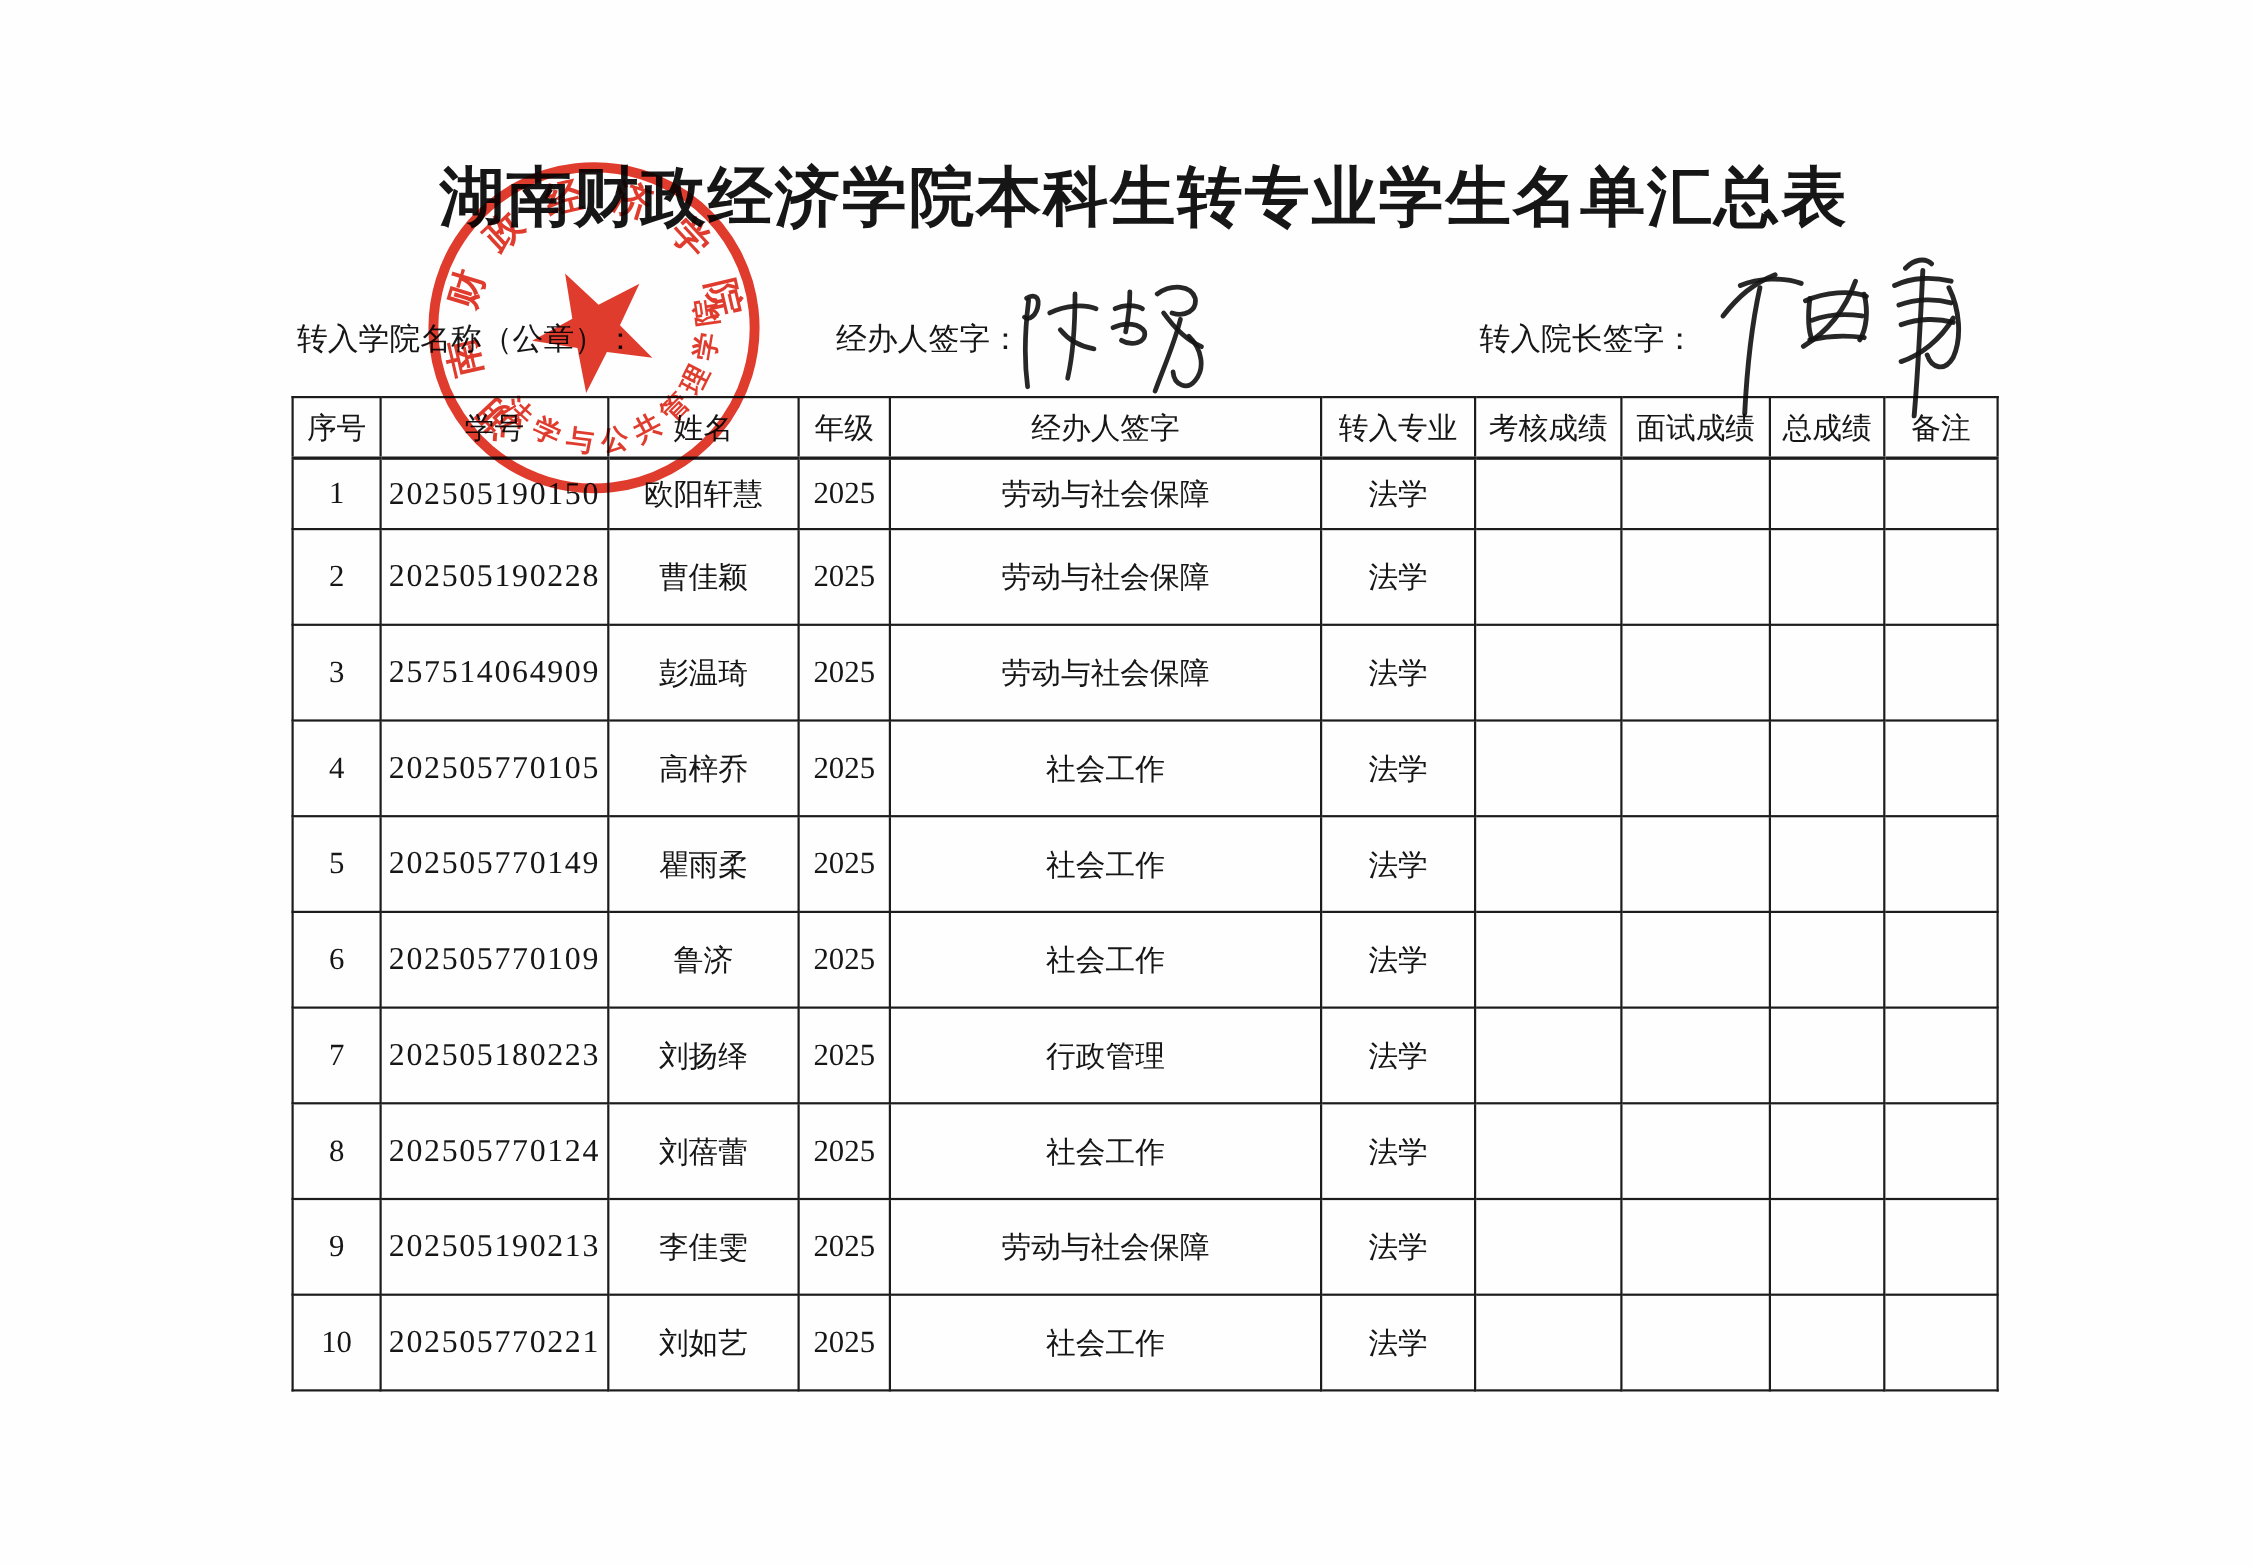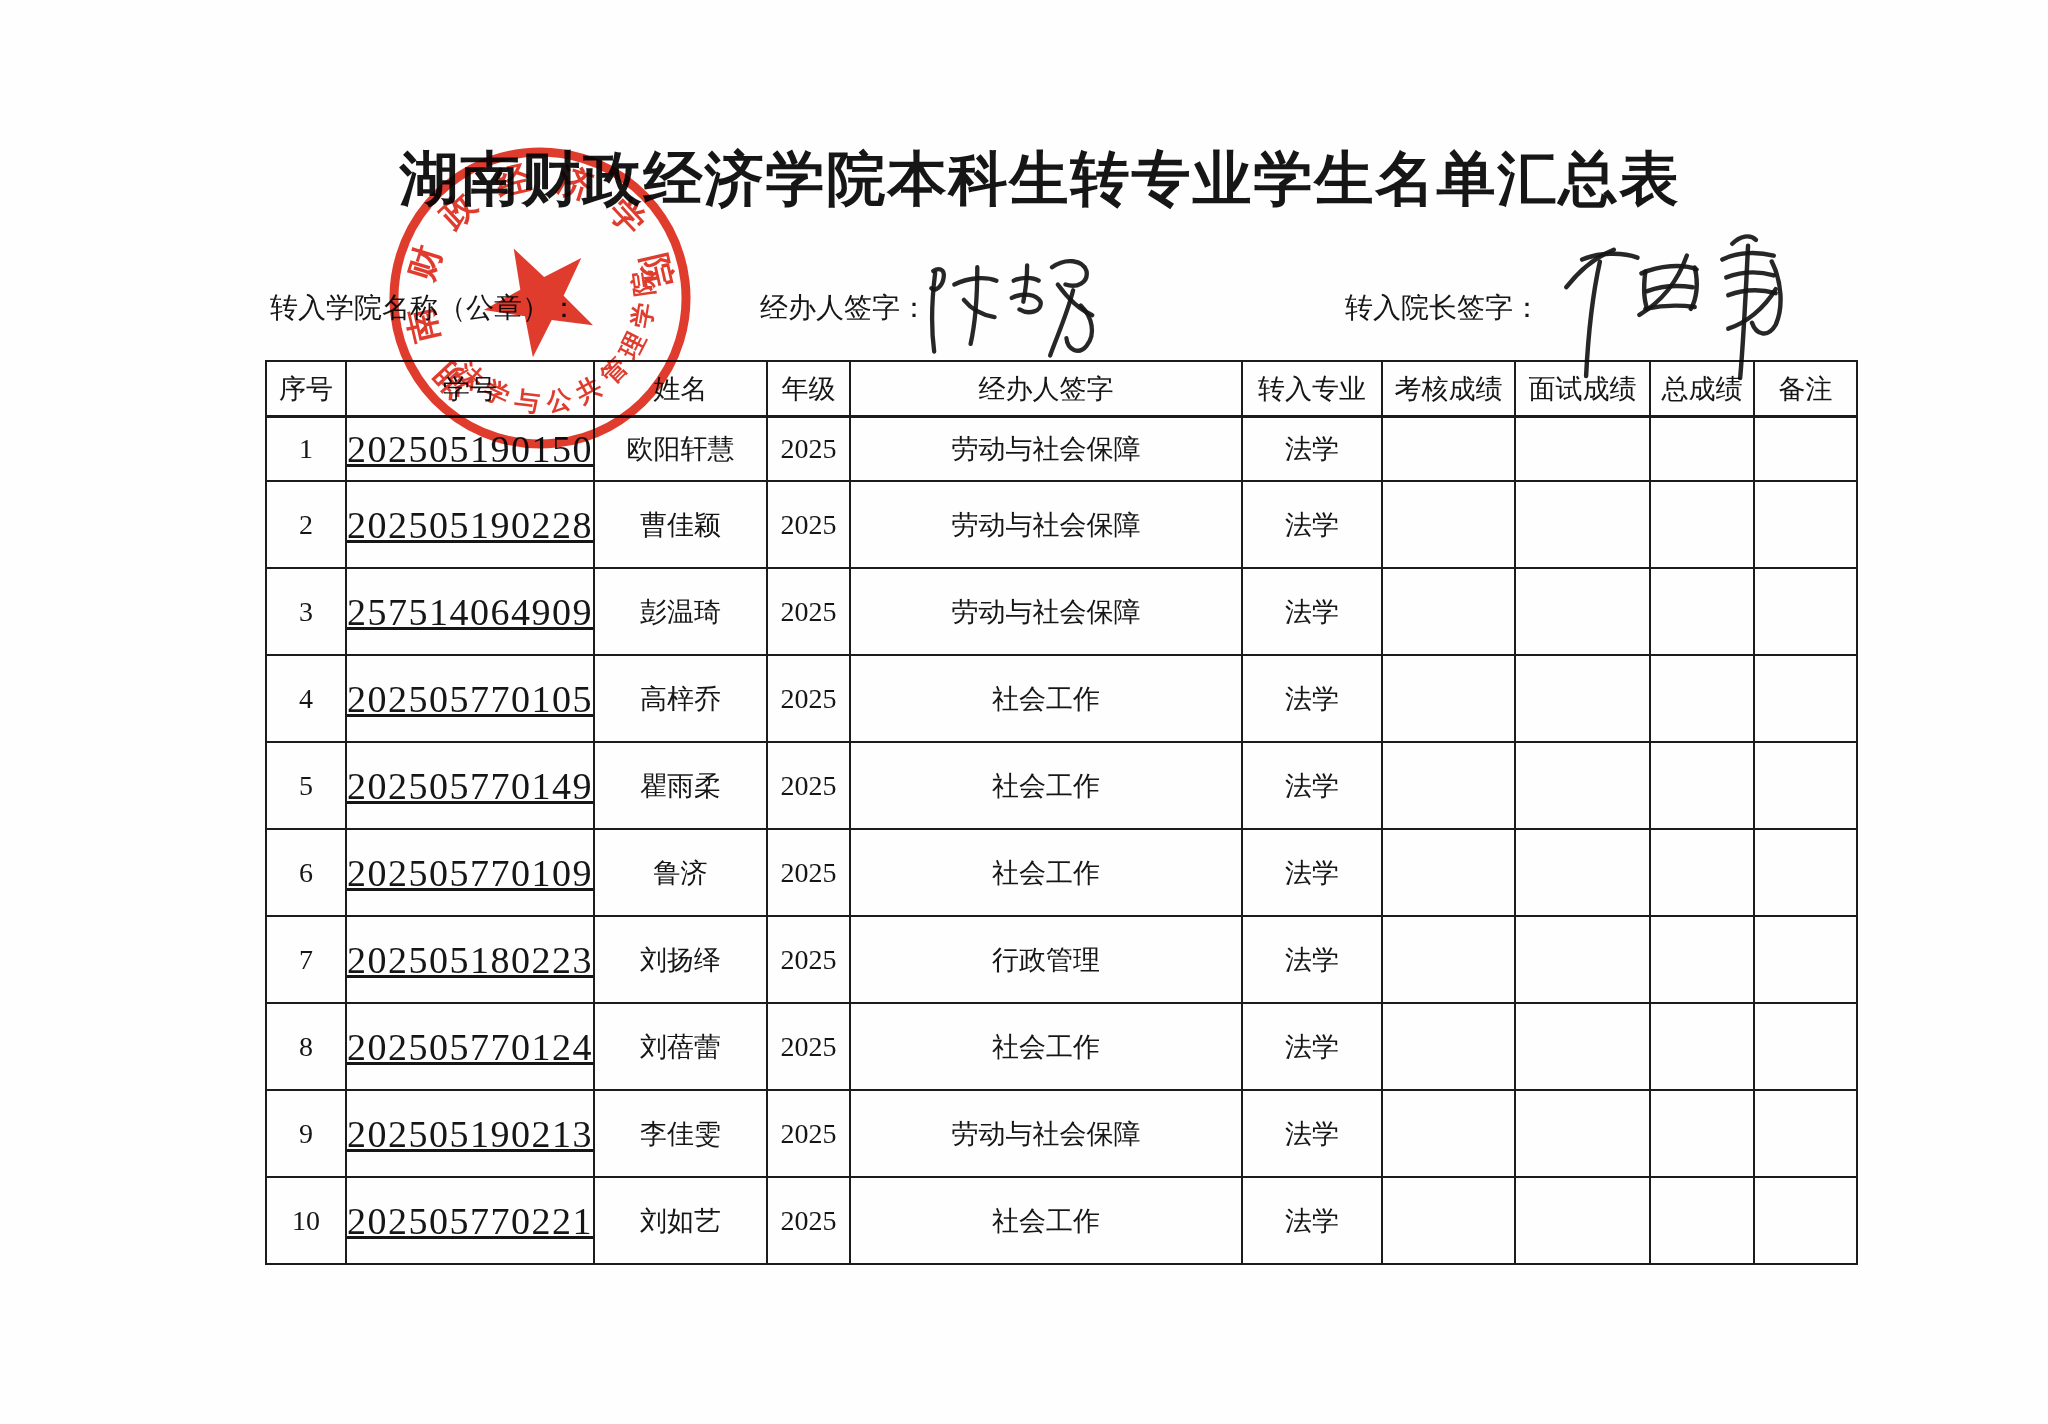--- a/index.html
+++ b/index.html
@@ -34,21 +34,21 @@
     border:2.5px solid #1c1c1c;
     text-align:center; vertical-align:middle;
     padding:0; overflow:hidden; white-space:nowrap;
   }
   .roster thead th {
     height:53px; font-size:27px; font-weight:normal;
     border-bottom-width:3.5px;
   }
   .roster tbody td { height:85px; font-size:27px; }
   .roster tbody tr:first-child td { height:62px; }
-  .roster tbody td:nth-child(2) { font-size:38px; letter-spacing:1.5px;text-decoration:underline; }
+  .roster tbody td:nth-child(2) { font-size:29px; letter-spacing:1.5px; }
   .roster tbody td:nth-child(1),
   .roster tbody td:nth-child(4) { font-size:28px; }
 
   .stamp {
     position:absolute; left:385px; top:143px; width:310px; height:310px;
     z-index:3; mix-blend-mode:multiply; opacity:0.92; pointer-events:none;
   }
   .stamp text {
     font-family:"Liberation Serif","DejaVu Serif",serif;
     font-weight:bold;

